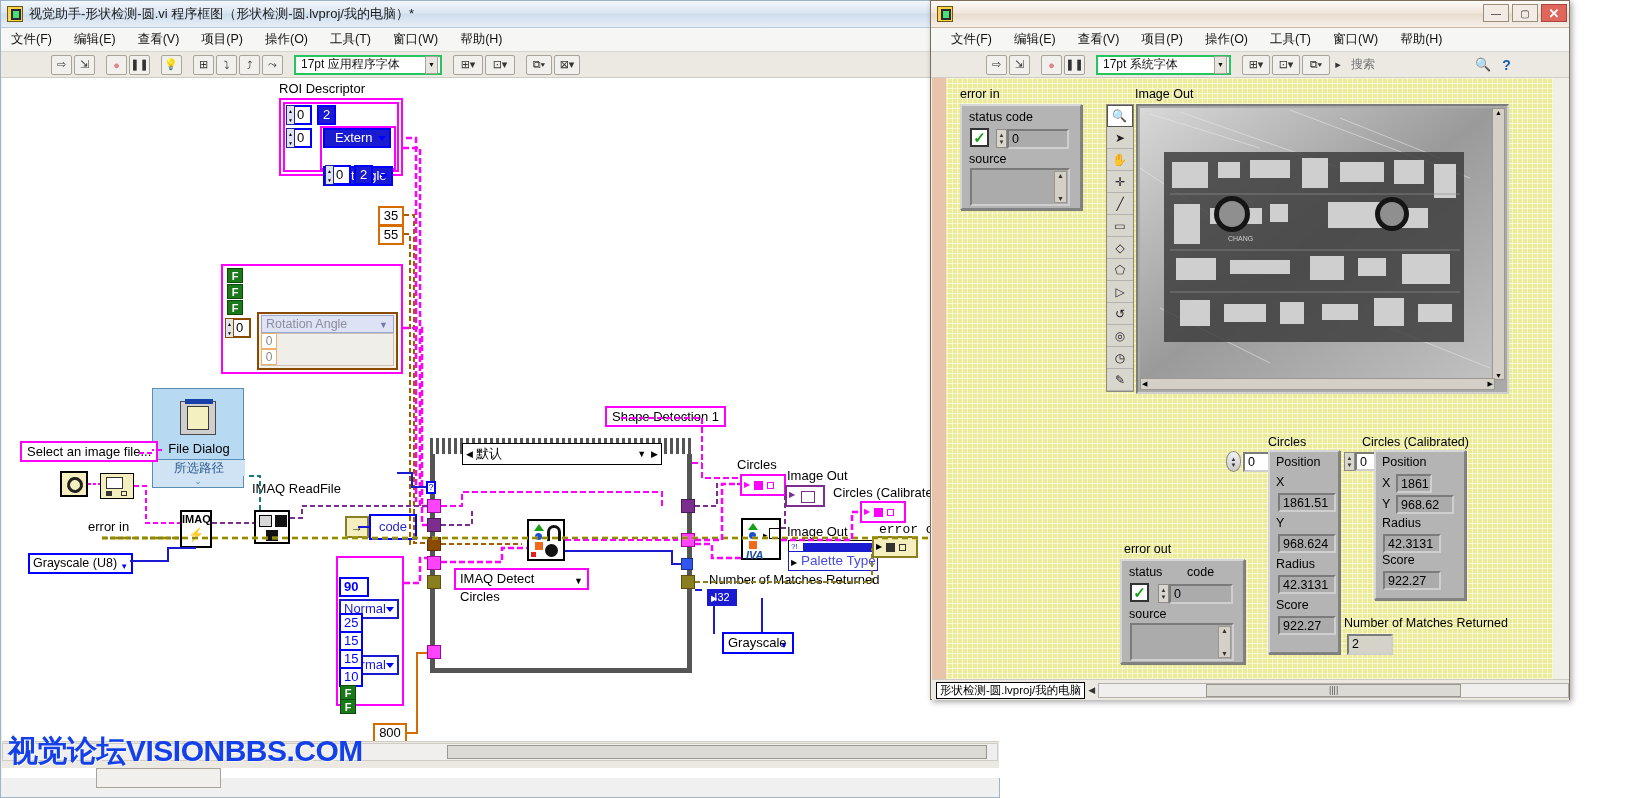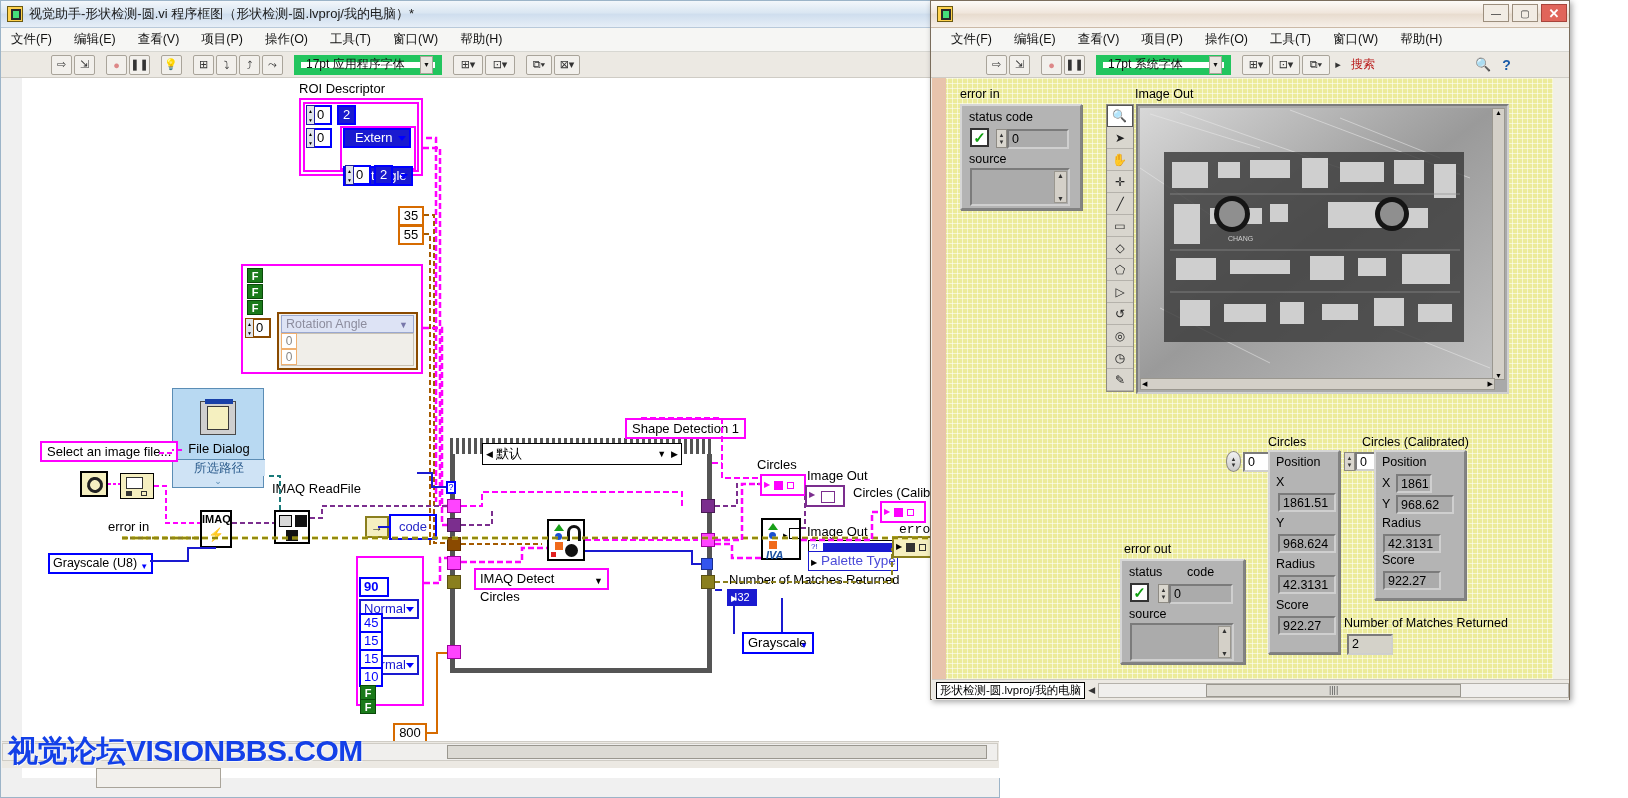--- a/index.html
+++ b/index.html
@@ -48,30 +48,30 @@
     display:flex; align-items:center; padding-left:50px; gap:2px;
   }
   .tb-btn {
     width:21px; height:20px; background:#f2f0ec;
     border:1px solid #a9a49a; border-radius:2px;
     display:flex; align-items:center; justify-content:center;
     font-size:11px; color:#333;
   }
   .tb-sep { width:7px; }
   .tb-combo {
-    height:20px; background:#fff; border:7px solid #22c55e;
+    height:20px; background:#fff; border:2px solid #22c55e;
     display:flex; align-items:center; padding:0 2px 0 5px;
     font-size:12px; color:#111; gap:4px;
   }
   .tb-combo .arr { width:13px; height:18px; background:#e8e5df; border:1px solid #a9a49a;
     display:flex;align-items:center;justify-content:center;font-size:7px; }
 
   #bd-canvas {
     left:1px; top:77px; width:998px; height:700px;
-    background:#ffffff; overflow:hidden;margin-left:20px;
+    background:#ffffff; overflow:hidden;
   }
   #bd-statusbar {
     left:1px; top:740px; width:997px; height:27px;
     background:#ece9e3; border-top:1px solid #cfccc5;
   }
   #bd-hscroll {
     left:1px; top:742px; width:996px; height:18px;
     background:#f0efed; border:1px solid #cfccc5;
   }
 
@@ -388,21 +388,21 @@
       <div class="abs" style="left:6px; top:21px; width:8px; height:8px; background:#f06a1a;"></div>
       <div class="abs" style="left:18px; top:4px; width:14px; height:16px; border:3px solid #111; border-bottom:none; border-radius:8px 8px 0 0;"></div>
       <div class="abs" style="left:16px; top:23px; width:13px; height:13px; border-radius:50%; background:#111;"></div>
       <div class="abs" style="left:2px; top:31px; width:5px; height:5px; background:#e02020;"></div>
     </div>
     <div class="abs" style="left:452px; top:490px; width:135px; height:22px; background:#fff; border:2px solid #ff00ff; font-size:13px; color:#000; padding:0 16px 0 4px; line-height:18px;">
       <span>IMAQ Detect Circles</span>
       <span class="abs" style="right:4px; top:2px; font-size:9px;">▼</span>
     </div>
 
-    <div class="abs ctrlterm" style="left:603px; top:340px;">Shape Detection 1</div>
+    <div class="abs ctrlterm" style="left:603px; top:328px;">Shape Detection 1</div>
 
     <div class="abs lbl" style="left:735px; top:379px;">Circles</div>
     <div class="abs" style="left:738px; top:396px; width:46px; height:22px; background:#fff; border:2px solid #ff00ff;">
       <span style="font-size:8px; color:#ff00ff; position:absolute; left:2px; top:4px;">▶</span>
       <span style="position:absolute; left:12px; top:5px; width:9px; height:9px; background:#ff00ff;"></span>
       <span style="position:absolute; left:25px; top:6px; width:7px; height:7px; border:1px solid #ff00ff;"></span>
     </div>
 
     <div class="abs lbl" style="left:785px; top:390px;">Image Out</div>
     <div class="abs" style="left:783px; top:407px; width:40px; height:22px; background:#fff; border:2px solid #7b2e8e;">
@@ -451,21 +451,21 @@
 
     <div class="abs" style="left:720px; top:554px; width:72px; height:22px; background:#fff; border:2px solid #0000ff; font-size:13px; padding:0 14px 0 4px; line-height:18px;">
       <span>Grayscale</span>
       <span class="abs" style="right:4px; top:3px; font-size:8px; color:#0000ff;">▼</span>
     </div>
 
     <div class="abs pinkbox" style="left:334px; top:478px; width:68px; height:150px; background:#fff;"></div>
     <div class="abs enumconst" style="left:337px; top:481px; width:60px; background:#fff; color:#1a1ad0; border-color:#1a1ad0;">Normal</div>
     <div class="abs numconst" style="left:337px; top:499px; width:30px;font-weight:bold;">90</div>
     <div class="abs enumconst" style="left:337px; top:517px; width:60px; background:#fff; color:#1a1ad0; border-color:#1a1ad0;">Normal</div>
-    <div class="abs numconst" style="left:337px; top:535px; width:24px;">45</div>
+    <div class="abs numconst" style="left:337px; top:535px; width:24px;">25</div>
     <div class="abs numconst" style="left:337px; top:553px; width:24px;">15</div>
     <div class="abs numconst" style="left:337px; top:571px; width:24px;">15</div>
     <div class="abs numconst" style="left:337px; top:589px; width:24px;">10</div>
     <div class="abs boolF" style="left:338px; top:607px;">F</div>
     <div class="abs boolF" style="left:338px; top:621px;">F</div>
 
     <div class="abs orangeconst" style="left:371px; top:645px; width:34px; text-align:center;">800</div>
 
     <svg class="abs" width="998" height="700" style="left:0; top:0; pointer-events:none;">
 
@@ -568,21 +568,21 @@
     <div class="tb-sep"></div>
     <div class="tb-combo" style="width:135px">
       <span>17pt 系统字体</span>
       <span class="arr" style="margin-left:auto">▼</span>
     </div>
     <div class="tb-sep"></div>
     <div class="tb-btn" style="width:28px">⊞▾</div>
     <div class="tb-btn" style="width:28px">⊡▾</div>
     <div class="tb-btn" style="width:28px">⧉▾</div>
     <div class="tb-btn" style="width:12px; border:none; background:transparent;">▸</div>
-    <div class="tb-combo" style="width:125px; border:none; background:transparent; color:#b91c1c;">
+    <div class="tb-combo" style="width:125px; border:none; background:transparent; color:#737373;">
       <span>搜索</span>
     </div>
     <div class="tb-btn" style="border:none; background:transparent; font-size:13px; color:#2a6ab5;">🔍</div>
     <div class="tb-btn" style="border:none; background:transparent; font-size:14px; color:#1a5ba8; font-weight:bold;">?</div>
   </div>
 
   <div class="abs" id="fp-canvas">
 
     <div class="abs fp-lbl" style="left:28px; top:9px;">error in</div>
     <div class="abs cluster" style="left:28px; top:26px; width:122px; height:106px;">

